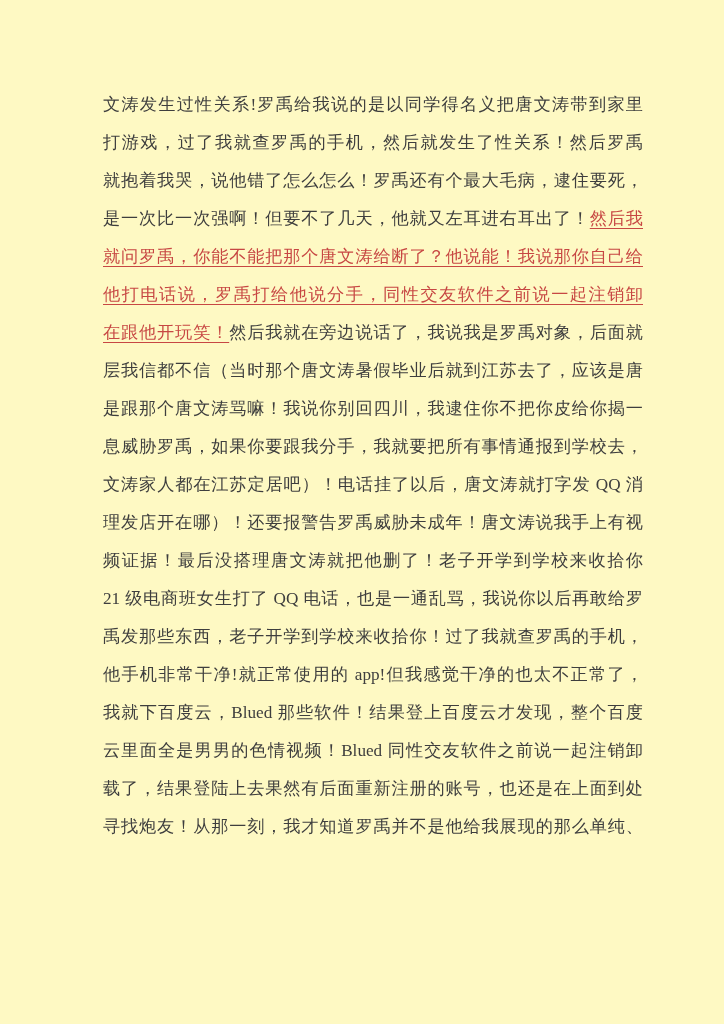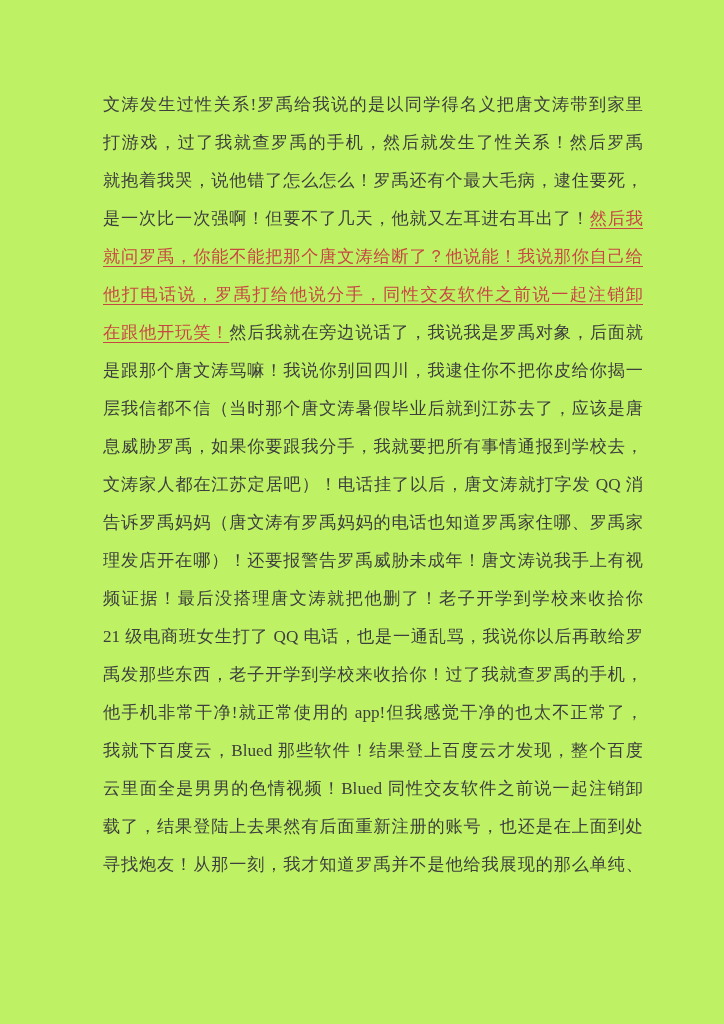--- a/index.html
+++ b/index.html
@@ -10,21 +10,21 @@
   body {
     width: 724px;
     height: 1024px;
     overflow: hidden;
     font-family: "Liberation Serif", "DejaVu Serif", serif;
   }
   .page {
     box-sizing: border-box;
     width: 724px;
     height: 1024px;
-    background: #bef264;
+    background: #fef9c3;
     padding: 86px 81px 0 103px;
   }
   .text-body {
     width: 540px;
     color: #3e3e3e;
     font-size: 17.2px;
     line-height: 38px;
   }
   .text-line {
     width: 540px;
@@ -50,25 +50,24 @@
 
 <div class="page">
   <div class="text-body" id="text-body">
       <div class="text-line"><span class="run">文涛发生过性关系!罗禹给我说的是以同学得名义把唐文涛带到家里</span></div>
       <div class="text-line"><span class="run">打游戏，过了我就查罗禹的手机，然后就发生了性关系！然后罗禹</span></div>
       <div class="text-line"><span class="run">就抱着我哭，说他错了怎么怎么！罗禹还有个最大毛病，逮住要死，</span></div>
       <div class="text-line"><span class="run">是一次比一次强啊！但要不了几天，他就又左耳进右耳出了！</span><span class="run red">然后我</span></div>
       <div class="text-line"><span class="run red">就问罗禹，你能不能把那个唐文涛给断了？他说能！我说那你自己给</span></div>
       <div class="text-line"><span class="run red">他打电话说，罗禹打给他说分手，同性交友软件之前说一起注销卸</span></div>
       <div class="text-line"><span class="run red">在跟他开玩笑！</span><span class="run">然后我就在旁边说话了，我说我是罗禹对象，后面就</span></div>
+      <div class="text-line"><span class="run">层我信都不信（当时那个唐文涛暑假毕业后就到江苏去了，应该是唐</span></div>
       <div class="text-line"><span class="run">是跟那个唐文涛骂嘛！我说你别回四川，我逮住你不把你皮给你揭一</span></div>
-      <div class="text-line"><span class="run">层我信都不信（当时那个唐文涛暑假毕业后就到江苏去了，应该是唐</span></div>
       <div class="text-line"><span class="run">息威胁罗禹，如果你要跟我分手，我就要把所有事情通报到学校去，</span></div>
       <div class="text-line"><span class="run">文涛家人都在江苏定居吧）！电话挂了以后，唐文涛就打字发 QQ 消</span></div>
-      <div class="text-line"><span class="run">告诉罗禹妈妈（唐文涛有罗禹妈妈的电话也知道罗禹家住哪、罗禹家</span></div>
       <div class="text-line"><span class="run">理发店开在哪）！还要报警告罗禹威胁未成年！唐文涛说我手上有视</span></div>
       <div class="text-line"><span class="run">频证据！最后没搭理唐文涛就把他删了！老子开学到学校来收拾你</span></div>
       <div class="text-line"><span class="run">21 级电商班女生打了 QQ 电话，也是一通乱骂，我说你以后再敢给罗</span></div>
       <div class="text-line"><span class="run">禹发那些东西，老子开学到学校来收拾你！过了我就查罗禹的手机，</span></div>
       <div class="text-line"><span class="run">他手机非常干净!就正常使用的 app!但我感觉干净的也太不正常了，</span></div>
       <div class="text-line"><span class="run">我就下百度云，Blued 那些软件！结果登上百度云才发现，整个百度</span></div>
       <div class="text-line"><span class="run">云里面全是男男的色情视频！Blued 同性交友软件之前说一起注销卸</span></div>
       <div class="text-line"><span class="run">载了，结果登陆上去果然有后面重新注册的账号，也还是在上面到处</span></div>
       <div class="text-line"><span class="run">寻找炮友！从那一刻，我才知道罗禹并不是他给我展现的那么单纯、</span></div>
     </div>

